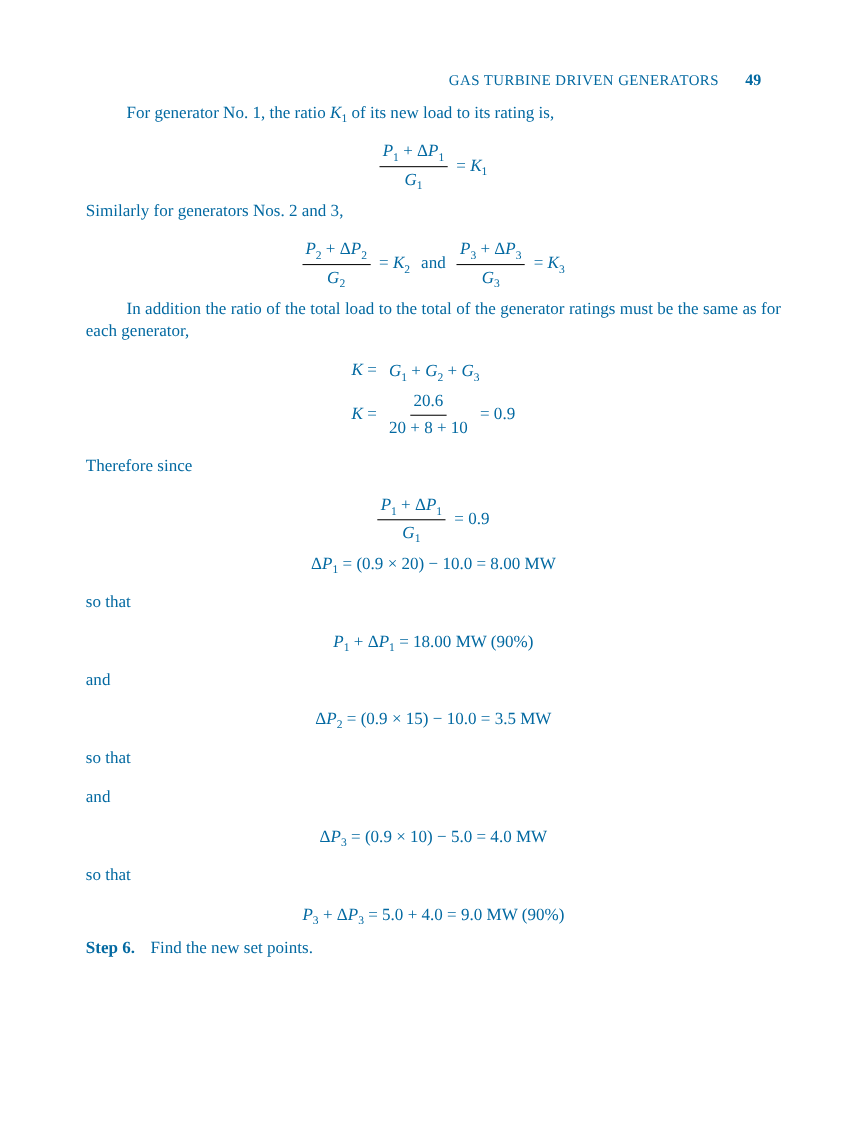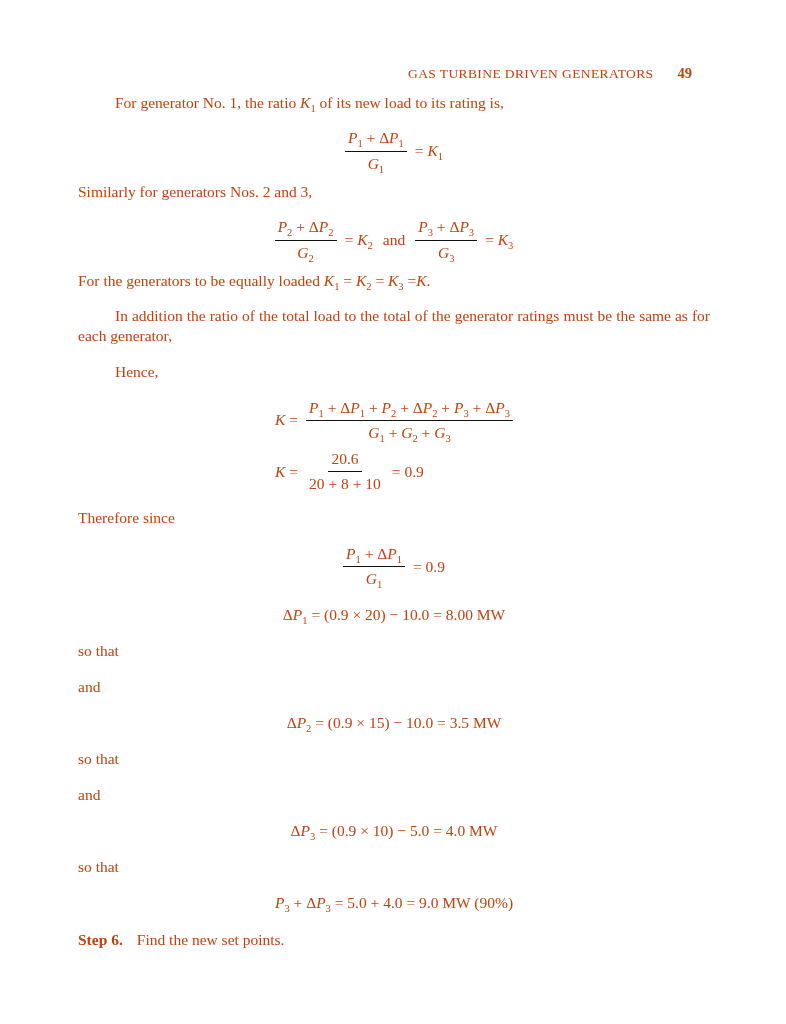--- a/index.html
+++ b/index.html
@@ -1,21 +1,21 @@
 <!DOCTYPE html>
 <html><head>
 <meta charset="utf-8">
 <style>
   html, body { margin: 0; padding: 0; background: #ffffff; }
   .page {
     position: relative;
     width: 786px;
     height: 1024px;
     background: #ffffff;
-    color: #c2410c;
+    color: #0369a1;
     font-family: "Liberation Serif", "DejaVu Serif", serif;
     font-size: 15.5px;
     line-height: 1.3;
     overflow: hidden;
     box-sizing: border-box;
   }
   .running-header {
     margin-top: 64px;
     padding-right: 94px;
     text-align: right;
@@ -43,21 +43,21 @@
   
   .math i { font-style: italic; }
   sub { font-size: 0.68em; line-height: 0; }
   .eqline {
     display: flex;
     justify-content: center;
     align-items: center;
     gap: 8px;
     margin: 8px 0;
   }
-  .eqline.tight { margin: 16px 0; }
+  .eqline.tight { margin: 4px 0; }
   .frac {
     display: inline-flex;
     flex-direction: column;
     align-items: center;
     vertical-align: middle;
     text-align: center;
   }
   .frac .num { padding: 0 3px 2px 3px; border-bottom: 1px solid #111; }
   .frac .den { padding: 2px 3px 0 3px; }
   .eqcol {
@@ -101,32 +101,29 @@
       </span>
       <span class="math">= <i>K</i><sub>2</sub></span>
       <span class="roman-and">and</span>
       <span class="frac math">
         <span class="num"><i>P</i><sub>3</sub> + Δ<i>P</i><sub>3</sub></span>
         <span class="den"><i>G</i><sub>3</sub></span>
       </span>
       <span class="math">= <i>K</i><sub>3</sub></span>
     </div>
 
-    <p class="para mt-sm"><span>For the generators to be equally loaded </span><span class="math"><i>K</i><sub>1</sub> = <i>K</i><sub>2</sub> = <i>K</i><sub>3</sub> =<i>K</i>.</span></p>
 
     <p class="para indent mt-sm">In addition the ratio of the total load to the total of the generator ratings must be the same as for each generator,</p>
 
-    <p class="para indent mt-md">Hence,</p>
 
     <div class="eqline">
       <div class="eqcol">
         <div class="eqrow">
           <span class="math"><i>K</i> =</span>
           <span class="frac math">
-            <span class="num"><i>P</i><sub>1</sub> + Δ<i>P</i><sub>1</sub> + <i>P</i><sub>2</sub> + Δ<i>P</i><sub>2</sub> + <i>P</i><sub>3</sub> + Δ<i>P</i><sub>3</sub></span>
             <span class="den"><i>G</i><sub>1</sub> + <i>G</i><sub>2</sub> + <i>G</i><sub>3</sub></span>
           </span>
         </div>
         <div class="eqrow">
           <span class="math"><i>K</i> =</span>
           <span class="frac math">
             <span class="num">20.6</span>
             <span class="den">20 + 8 + 10</span>
           </span>
           <span class="math">= 0.9</span>
@@ -143,20 +140,23 @@
       </span>
       <span class="math">= 0.9</span>
     </div>
 
     <div class="eqline tight">
       <span class="math">Δ<i>P</i><sub>1</sub> = (0.9 × 20) − 10.0 = 8.00 MW</span>
     </div>
 
     <p class="para label-line">so that</p>
 
+    <div class="eqline tight">
+      <span class="math"><i>P</i><sub>1</sub> + Δ<i>P</i><sub>1</sub> = 18.00 MW (90%)</span>
+    </div>
 
     <p class="para label-line">and</p>
 
     <div class="eqline tight">
       <span class="math">Δ<i>P</i><sub>2</sub> = (0.9 × 15) − 10.0 = 3.5 MW</span>
     </div>
 
     <p class="para label-line">so that</p>
 
 

